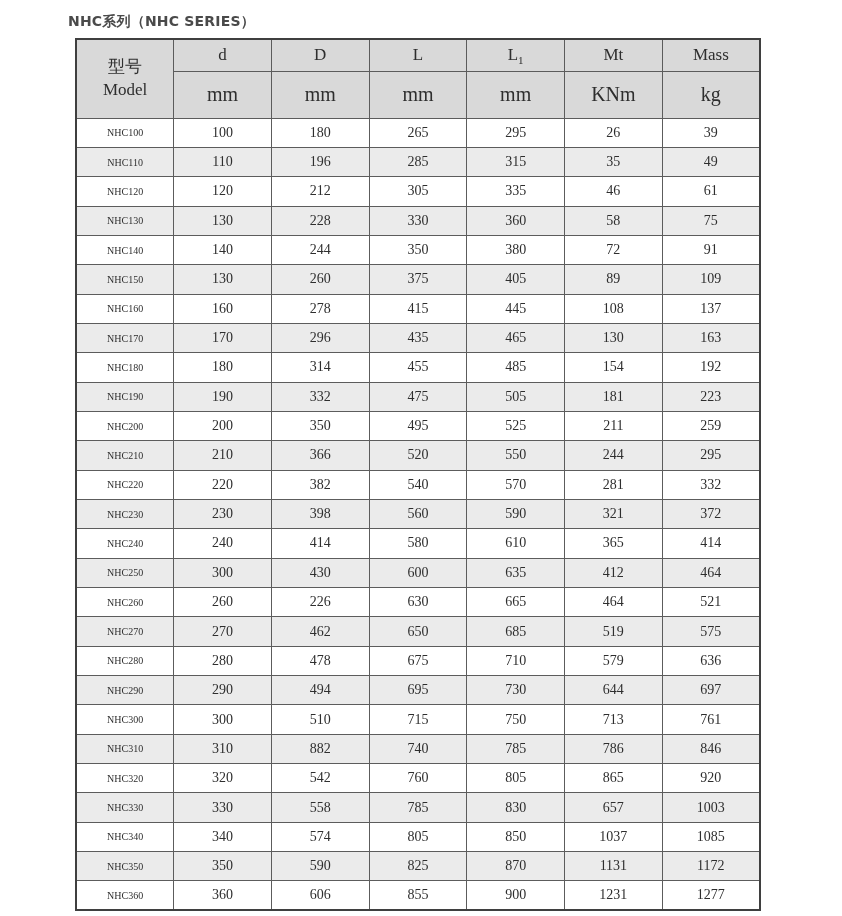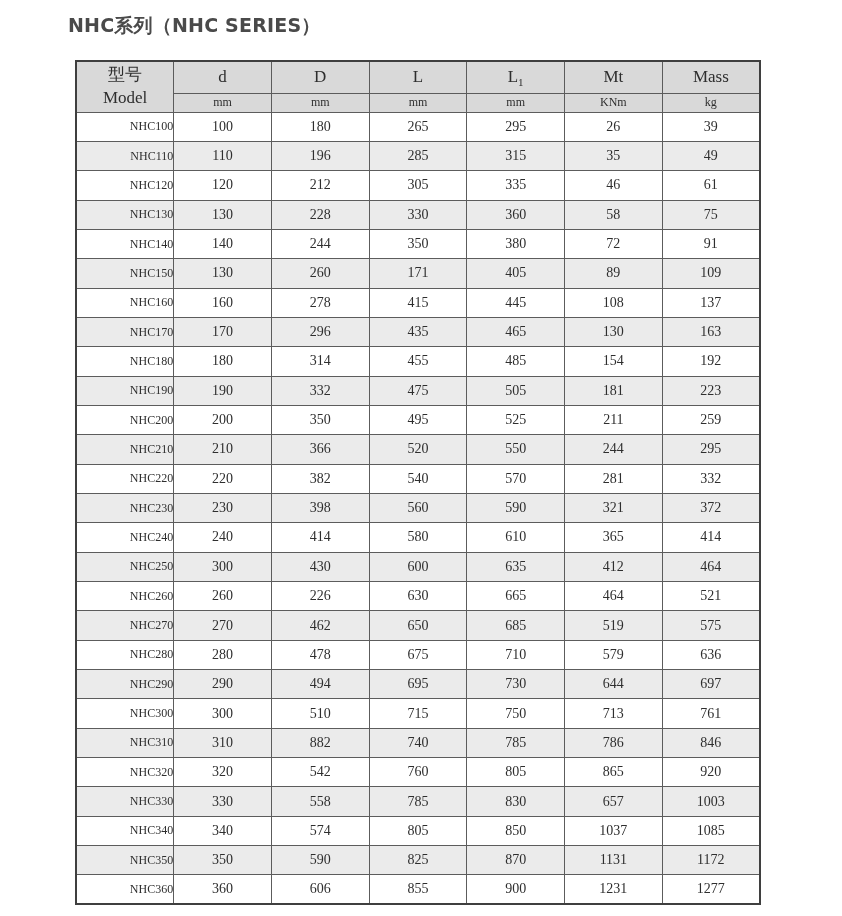--- a/index.html
+++ b/index.html
@@ -14,23 +14,23 @@
   html, body {
     margin: 0; padding: 0;
     width: 842px; height: 916px;
     background: #ffffff;
     font-family: "Liberation Serif", "DejaVu Serif", serif;
     color: var(--text);
   }
   .page-title {
     font-family: "DejaVu Sans", "Liberation Sans", sans-serif;
     font-weight: bold;
-    font-size: 19px;
+    font-size: 14px;
     color: var(--title);
-    margin: 13px 0 21px 68px;
+    margin: 13px 0 7px 68px;
     letter-spacing: 0.2px;
   }
   table.spec-table {
     border-collapse: collapse;
     table-layout: fixed;
     margin-left: 75px;
     width: 686px;
     border: 2px solid var(--border-outer);
   }
   .spec-table col { width: 14.285%; }
@@ -38,33 +38,33 @@
     border: 1px solid var(--border-inner);
     text-align: center;
     vertical-align: middle;
     padding: 0;
     font-weight: normal;
   }
   .spec-table thead th {
     background: var(--header-bg);
   }
   .spec-table thead tr.label-row th { height: 32px; font-size: 17px; margin-left: 31px; }
-  .spec-table thead tr.unit-row th  { height: 19px; font-size: 12px; }
+  .spec-table thead tr.unit-row th  { height: 47px; font-size: 20px; }
   .spec-table thead th.model-header {
     font-size: 15px;
     line-height: 1.35;
   }
   .spec-table thead th sub { font-size: 11px; }
   .spec-table tbody td {
     height: 29.35px;
     font-size: 14px;
     background: #ffffff;
   }
   .spec-table tbody tr.alt td { background: var(--row-alt-bg); }
-  .spec-table tbody td.model { font-size: 12px; text-align: right; }
+  .spec-table tbody td.model { font-size: 10px; }
 </style>
 </head>
 <body>
 
 <div class="page-title">NHC系列（NHC SERIES）</div>
 
 <table class="spec-table">
   <colgroup>
     <col>
       <col>
@@ -139,21 +139,21 @@
         <td>244</td>
         <td>350</td>
         <td>380</td>
         <td>72</td>
         <td>91</td>
       </tr>
       <tr class="alt">
         <td class="model">NHC150</td>
         <td>130</td>
         <td>260</td>
-        <td>171</td>
+        <td>375</td>
         <td>405</td>
         <td>89</td>
         <td>109</td>
       </tr>
       <tr>
         <td class="model">NHC160</td>
         <td>160</td>
         <td>278</td>
         <td>415</td>
         <td>445</td>

